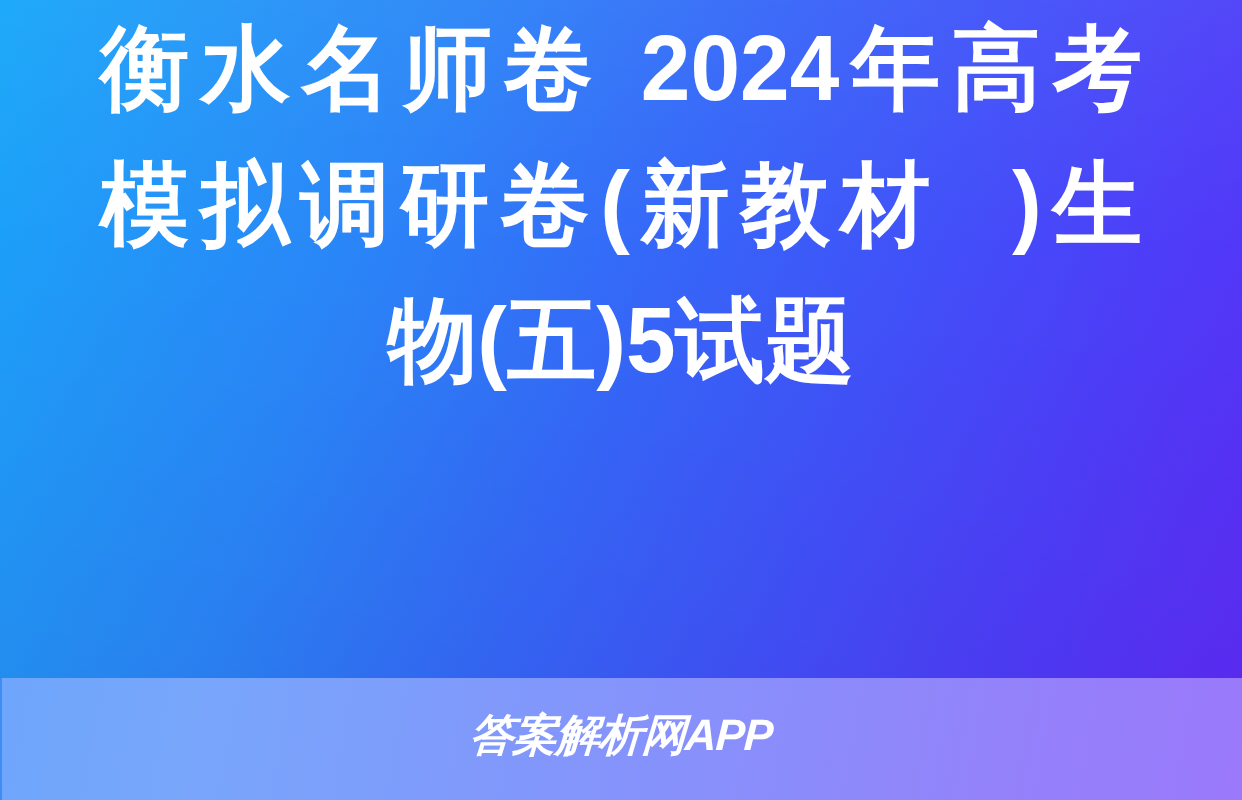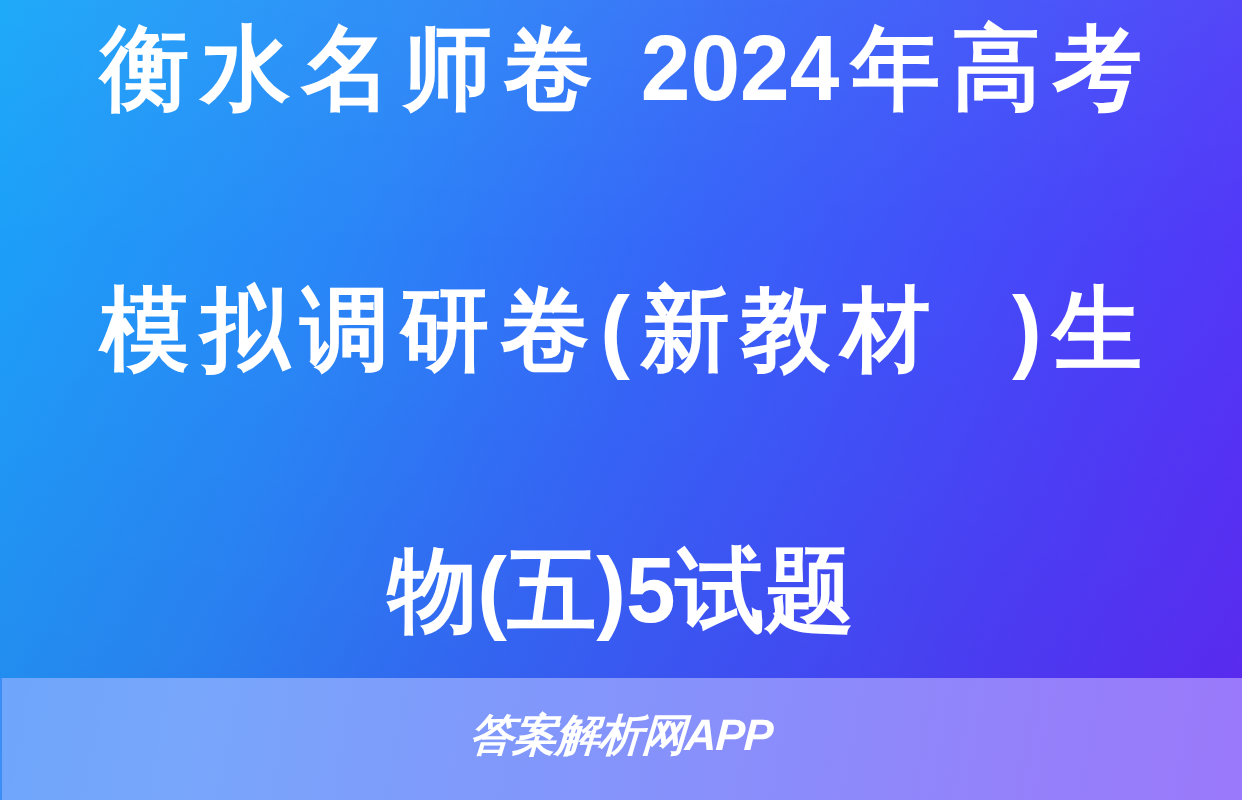--- a/index.html
+++ b/index.html
@@ -48,22 +48,22 @@
   
   .title-block {
     position: absolute;
     left: 0;
     top: 0;
     width: 1242px;
     height: 678px;
     display: flex;
     flex-direction: column;
     align-items: center;
-    justify-content: space-between;
-    padding-bottom: 20px;
+    justify-content: flex-start;
+    padding-bottom: 36px;
     box-sizing: border-box;
   }
 
   .title-line {
     display: block;
     width: 1074px;
     color: #ffffff;
     font-family: "Liberation Sans", "DejaVu Sans", sans-serif;
     font-size: 92px;
     line-height: 1.48;

